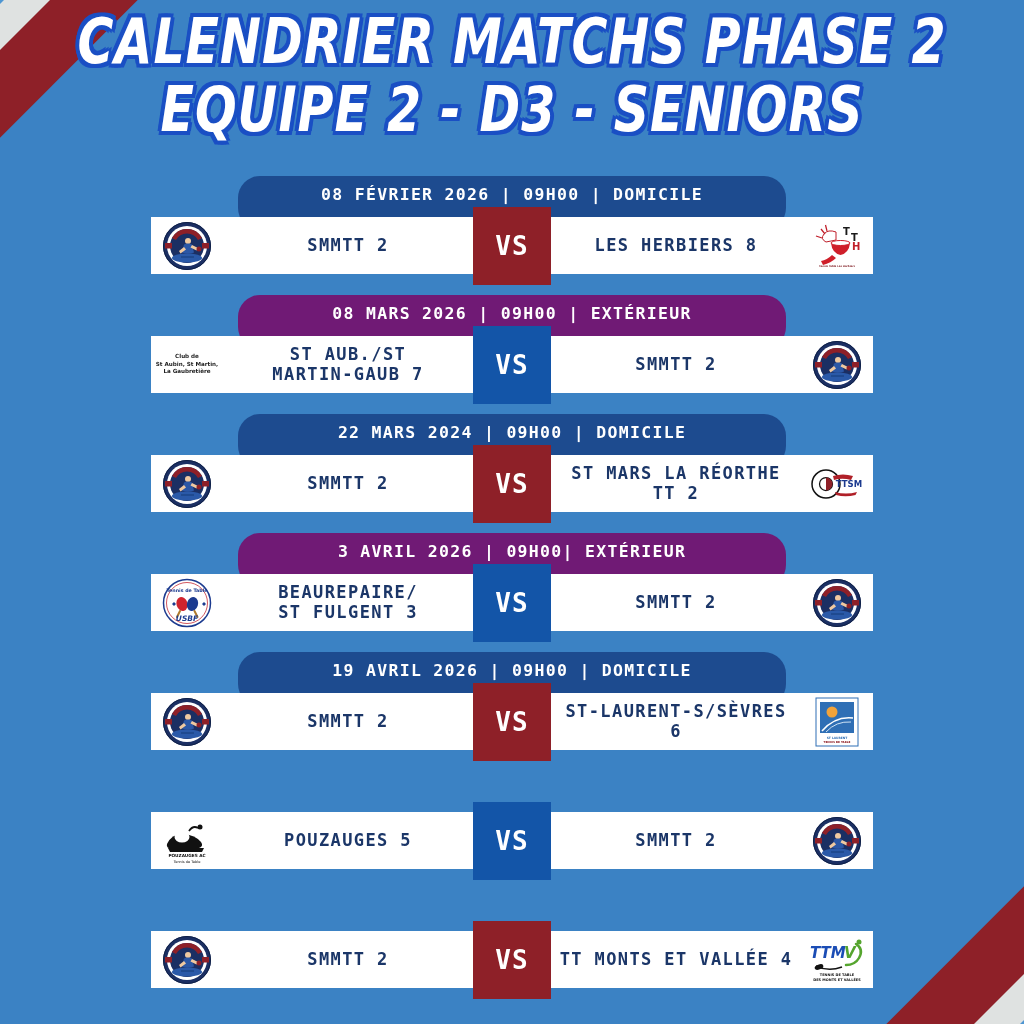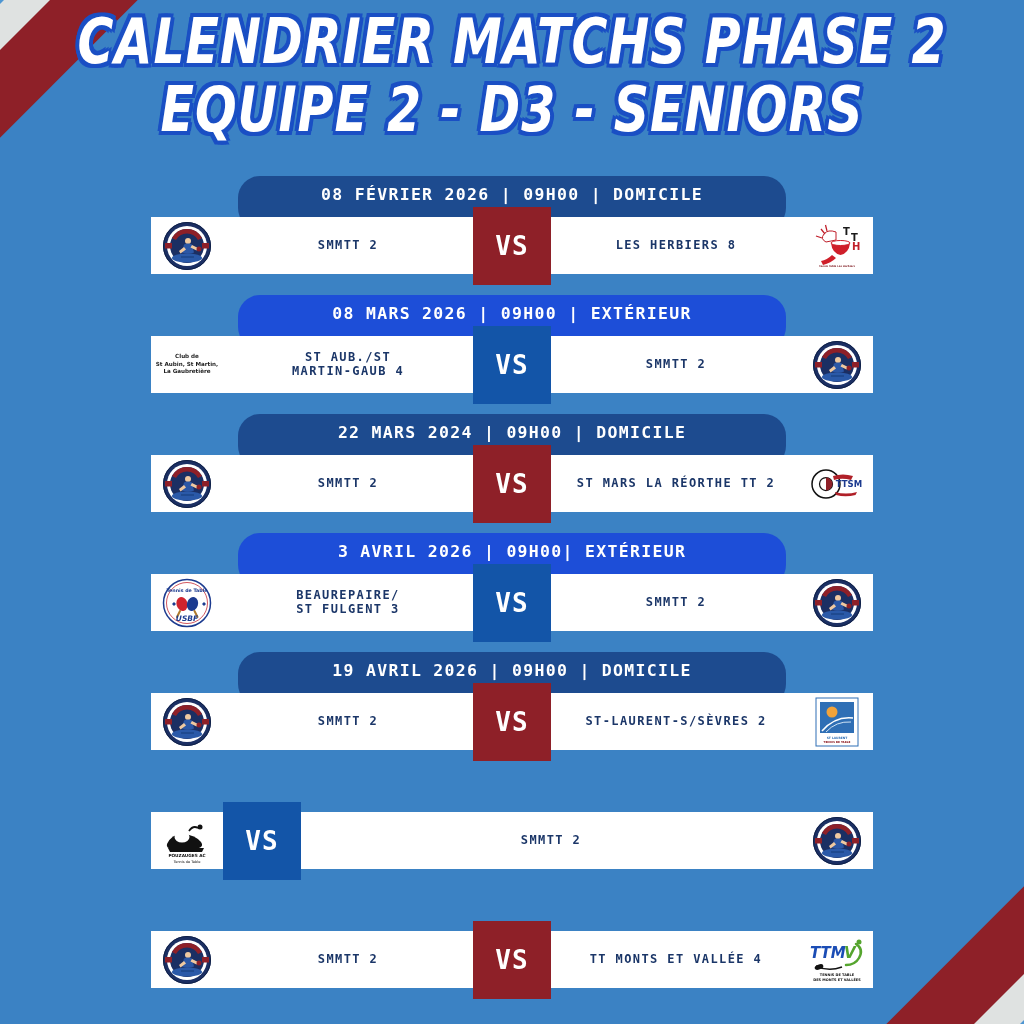--- a/index.html
+++ b/index.html
@@ -90,21 +90,21 @@
     right: 238px;
     top: 0;
     height: 54px;
     border-radius: 22px;
     display: flex;
     align-items: flex-start;
     justify-content: center;
     padding-top: 9px;
   }
   .match-header.home { background: #1d4b8f; }
-  .match-header.away { background: #1d4ed8; }
+  .match-header.away { background: #701a75; }
 
   .match-header span {
     color: #ffffff;
     font-size: 16.5px;
     font-weight: bold;
     letter-spacing: 1.3px;
     white-space: nowrap;
   }
 
   .match-body {
@@ -131,21 +131,21 @@
     flex: 1 1 0;
     display: flex;
     align-items: center;
     justify-content: center;
     text-align: center;
     padding: 0 4px;
     min-width: 0;
   }
   .team-cell span {
     color: #1b3668;
-    font-size: 12px;
+    font-size: 17px;
     font-weight: bold;
     letter-spacing: 1.4px;
     line-height: 1.15;
     white-space: pre-line;
   }
 
   .vs-cell {
     flex: 0 0 78px;
     width: 78px;
     display: flex;
@@ -262,21 +262,21 @@
         <span>08 MARS 2026 | 09H00 |  EXTÉRIEUR</span>
       </div>
       <div class="match-body">
         <div class="logo-cell">
           <div class="logo-text" style="white-space: pre-line;">Club de
 St Aubin, St Martin,
 La Gaubretière</div>
         </div>
         <div class="team-cell">
           <span>ST AUB./ST
-MARTIN-GAUB 4</span>
+MARTIN-GAUB 7</span>
         </div>
         <div class="vs-cell">
           <div class="vs-box away">VS</div>
         </div>
         <div class="team-cell">
           <span>SMMTT 2</span>
         </div>
         <div class="logo-cell">
           <svg width="50" height="50" viewBox="0 0 100 100">
       <circle cx="50" cy="50" r="48" fill="#1b2f63"></circle>
@@ -417,21 +417,21 @@
       <circle cx="50" cy="50" r="47" fill="none" stroke="#0f2047" stroke-width="2"></circle>
     </svg>
         </div>
         <div class="team-cell">
           <span>SMMTT 2</span>
         </div>
         <div class="vs-cell">
           <div class="vs-box home">VS</div>
         </div>
         <div class="team-cell">
-          <span>ST-LAURENT-S/SÈVRES 2</span>
+          <span>ST-LAURENT-S/SÈVRES 6</span>
         </div>
         <div class="logo-cell">
           <svg width="44" height="50" viewBox="0 0 88 100">
       <rect x="2" y="2" width="84" height="96" fill="#ffffff" stroke="#2f6fb5" stroke-width="2"></rect>
       <rect x="10" y="10" width="68" height="62" fill="#2f6fb5"></rect>
       <circle cx="34" cy="30" r="11" fill="#f2a33a"></circle>
       <path d="M14 68 q26 -30 62 -26" stroke="#ffffff" stroke-width="3" fill="none"></path>
       <path d="M22 70 q20 -22 50 -20" stroke="#cfe3f5" stroke-width="2" fill="none"></path>
       <text x="44" y="83" font-family="DejaVu Sans, sans-serif" font-size="6" font-weight="bold" fill="#2f6fb5" text-anchor="middle">ST LAURENT</text>
       <text x="44" y="92" font-family="DejaVu Sans, sans-serif" font-size="5.5" font-weight="bold" fill="#8e2028" text-anchor="middle">TENNIS DE TABLE</text>
@@ -444,20 +444,23 @@
         <div class="logo-cell">
           <svg width="58" height="48" viewBox="0 0 116 96">
       <path d="M18 54 q10 -22 34 -20 q22 2 34 16 q6 8 -4 12 l-56 2 q-10 -2 -8 -10z" fill="#111111"></path>
       <ellipse cx="48" cy="40" rx="15" ry="11" fill="#ffffff"></ellipse>
       <path d="M62 28 q8 -12 18 -6" stroke="#111111" stroke-width="3.5" fill="none"></path>
       <circle cx="84" cy="20" r="5" fill="#111111"></circle>
       <path d="M20 62 h72 l-4 8 h-64z" fill="#111111"></path>
       <text x="58" y="80" font-family="DejaVu Sans, sans-serif" font-size="8.5" font-weight="bold" fill="#111111" text-anchor="middle">POUZAUGES AC</text>
       <text x="58" y="91" font-family="DejaVu Sans, sans-serif" font-size="7" fill="#111111" text-anchor="middle">Tennis de Table</text>
     </svg>
+        </div>
+        <div class="team-cell">
+          <span>POUZAUGES 5</span>
         </div>
         <div class="vs-cell">
           <div class="vs-box away">VS</div>
         </div>
         <div class="team-cell">
           <span>SMMTT 2</span>
         </div>
         <div class="logo-cell">
           <svg width="50" height="50" viewBox="0 0 100 100">
       <circle cx="50" cy="50" r="48" fill="#1b2f63"></circle>

